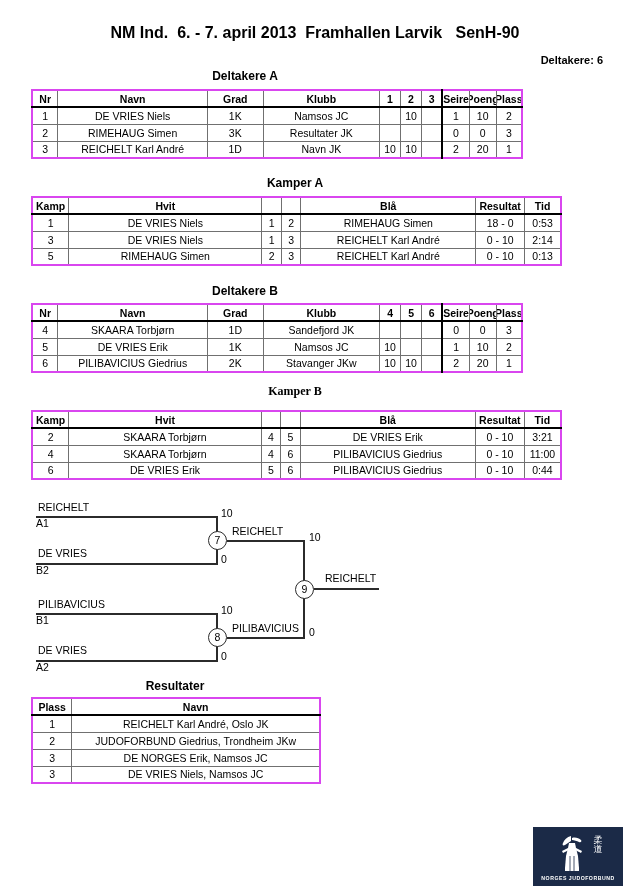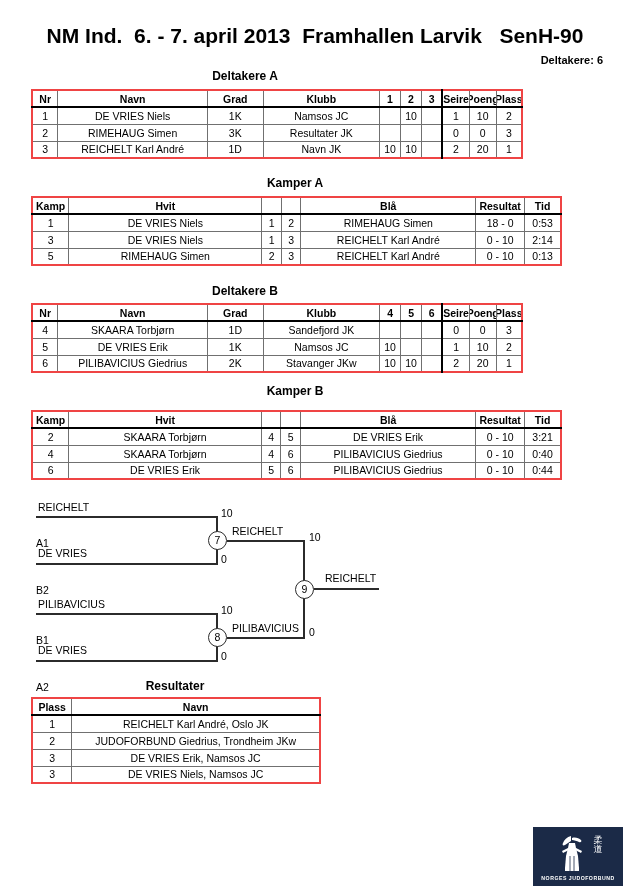--- a/index.html
+++ b/index.html
@@ -11,41 +11,41 @@
     font-family: "Liberation Sans", sans-serif;
     color: #000000;
     position: relative;
     overflow: hidden;
   }
 
   
   .doc-title {
     position:absolute; left:0; top:24px; width:630px;
     text-align:center;
-    font-size:21px; font-weight:bold; letter-spacing:0px;
+    font-size:16px; font-weight:bold; letter-spacing:0px;
     white-space:pre;
   }
   .participants-count {
     position:absolute; right:27px; top:54px;
     font-size:11px; font-weight:bold;
   }
 
   
   .section-caption {
     position:absolute;
     font-size:12px; font-weight:bold; text-align:center;
   }
 
   
   table.grid {
     position:absolute;
     border-collapse:collapse;
     font-size:10.5px;
     background:#fff;
-    border:2px solid #ef4444;
+    border:2px solid #d946ef;
   }
   table.grid th, table.grid td {
     border:1px solid #707070;
     padding:0 3px;
     height:17px;
     font-weight:normal;
     overflow:hidden;
     white-space:nowrap;
   }
   table.grid th {
@@ -67,21 +67,21 @@
 
   
   .bracket { position:absolute; left:0; top:0; }
   .bk-line { position:absolute; background:#2b2b2b; }
   .bk-h { height:2px; }
   .bk-v { width:2px; }
   .bk-name {
     position:absolute; font-size:10.5px; white-space:nowrap;
   }
   .bk-seed {
-    position:absolute; font-size:10.5px; white-space:nowrap;margin-top:20px;
+    position:absolute; font-size:10.5px; white-space:nowrap;
   }
   .bk-score {
     position:absolute; font-size:10.5px; white-space:nowrap;
   }
   .bk-node {
     position:absolute;
     width:19px; height:19px; border-radius:50%;
     border:1.5px solid #2b2b2b; background:#fff;
     font-size:10.5px; text-align:center; line-height:17px;
   }
@@ -272,21 +272,21 @@
       <td class="c">10</td>
       <td class="c">10</td>
       <td class="c"></td>
       <td class="c thick-l">2</td>
       <td class="c">20</td>
       <td class="c">1</td>
     </tr>
   </tbody>
 </table>
 
-<div class="section-caption" style="left:155px; top:384px; width:280px;">Kamper B</div>
+<div class="section-caption" style="left:155px; top:384px; width:280px;font-family:Liberation Serif, serif;">Kamper B</div>
 <table class="grid" style="left:31px; top:410px; width:531px;">
   <thead>
     <tr>
       <th class="c" style="width:32px">Kamp</th>
       <th class="c" style="width:201px">Hvit</th>
       <th class="c" style="width:20px"></th>
       <th class="c" style="width:20px"></th>
       <th class="c" style="width:180px">Blå</th>
       <th class="c" style="width:49px">Resultat</th>
       <th class="c" style="width:37px">Tid</th>
@@ -302,21 +302,21 @@
       <td class="c">0 - 10</td>
       <td class="c">3:21</td>
     </tr>
     <tr>
       <td class="c">4</td>
       <td class="l">SKAARA Torbjørn</td>
       <td class="c">4</td>
       <td class="c">6</td>
       <td class="l">PILIBAVICIUS Giedrius</td>
       <td class="c">0 - 10</td>
-      <td class="c">0:40</td>
+      <td class="c">11:00</td>
     </tr>
     <tr>
       <td class="c">6</td>
       <td class="l">DE VRIES Erik</td>
       <td class="c">5</td>
       <td class="c">6</td>
       <td class="l">PILIBAVICIUS Giedrius</td>
       <td class="c">0 - 10</td>
       <td class="c">0:44</td>
     </tr>
@@ -378,21 +378,21 @@
     <tr>
       <td class="c">1</td>
       <td class="l">REICHELT Karl André, Oslo JK</td>
     </tr>
     <tr>
       <td class="c">2</td>
       <td class="l">JUDOFORBUND Giedrius, Trondheim JKw</td>
     </tr>
     <tr>
       <td class="c">3</td>
-      <td class="l">DE VRIES Erik, Namsos JC</td>
+      <td class="l">DE NORGES Erik, Namsos JC</td>
     </tr>
     <tr>
       <td class="c">3</td>
       <td class="l">DE VRIES Niels, Namsos JC</td>
     </tr>
   </tbody>
 </table>
 
 <div class="logo-box">
   <svg class="logo-figure" width="30" height="40" viewBox="0 0 30 40">

